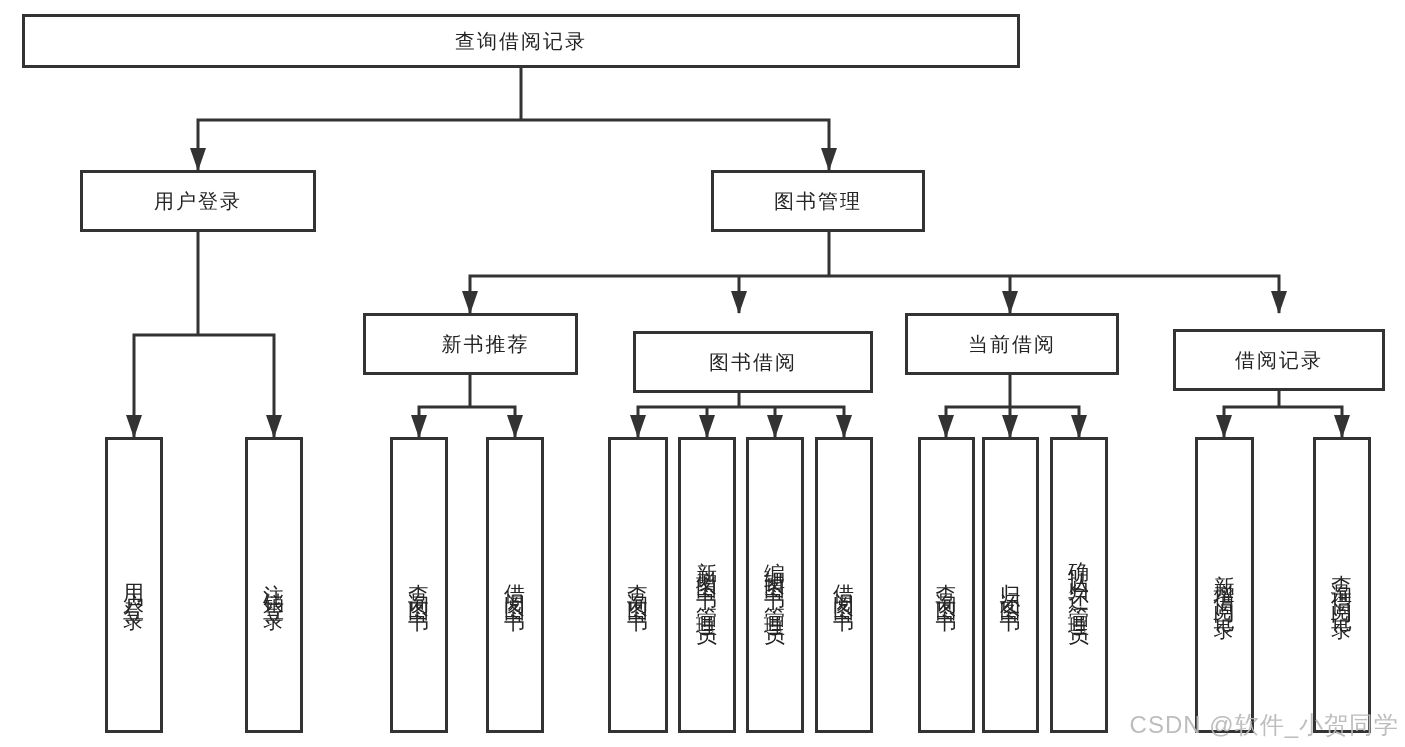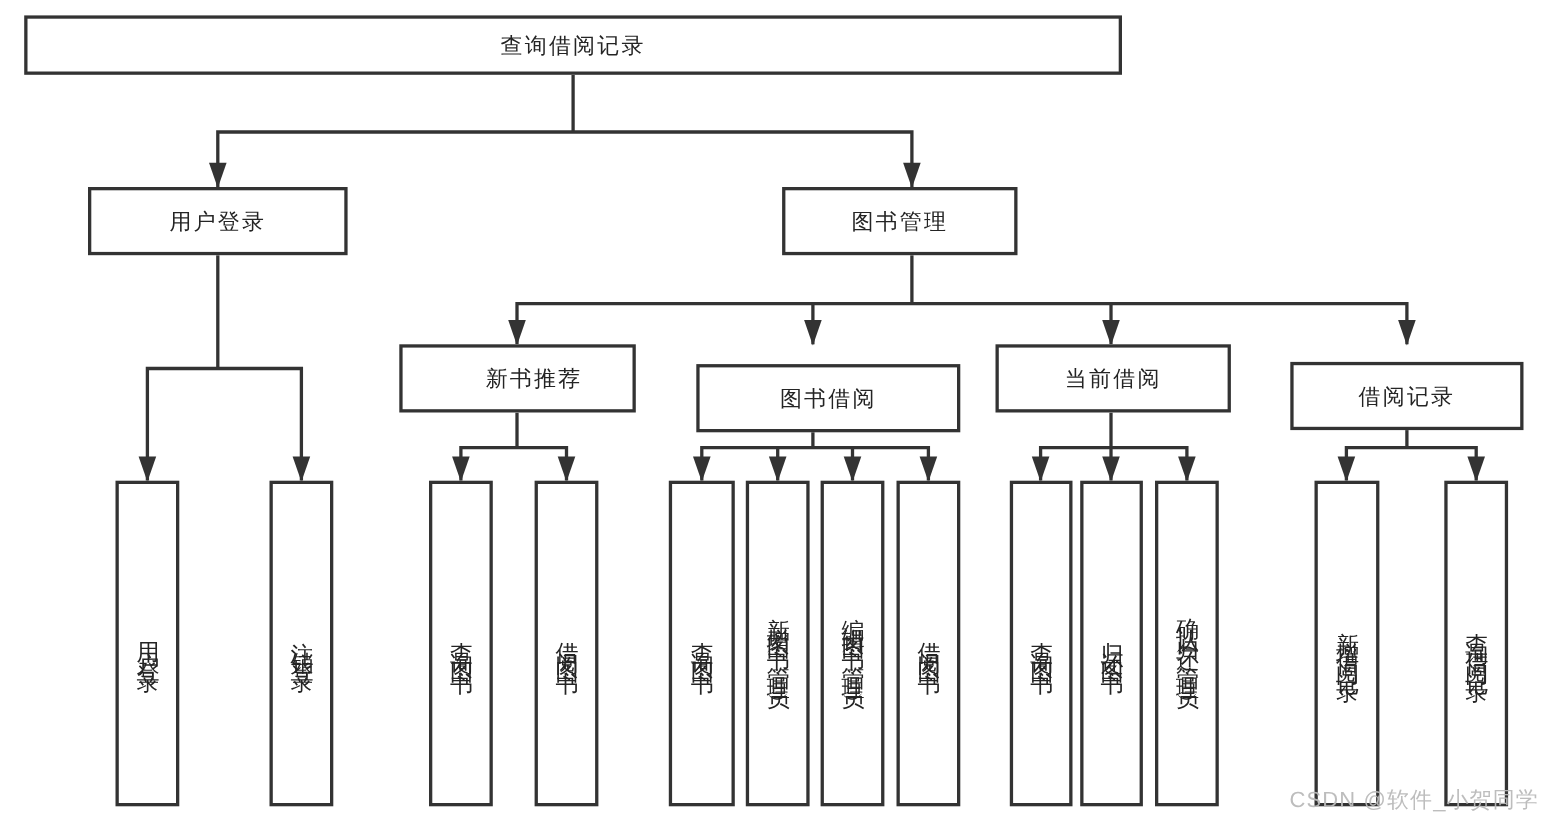--- a/index.html
+++ b/index.html
@@ -44,21 +44,21 @@
     text-orientation: upright;
     font-size: 21px;
     letter-spacing: 9px;
     line-height: 1;
     color: #242424;
   }
   .watermark {
     position: absolute;
     right: 6px;
     bottom: 6px;
-    font-size: 20px;
+    font-size: 24px;
     letter-spacing: 1px;
     color: rgba(185, 185, 185, 0.95);
     z-index: 5;
     white-space: nowrap;
   }
 </style>
 </head>
 <body>
 
 <div id="stage">

